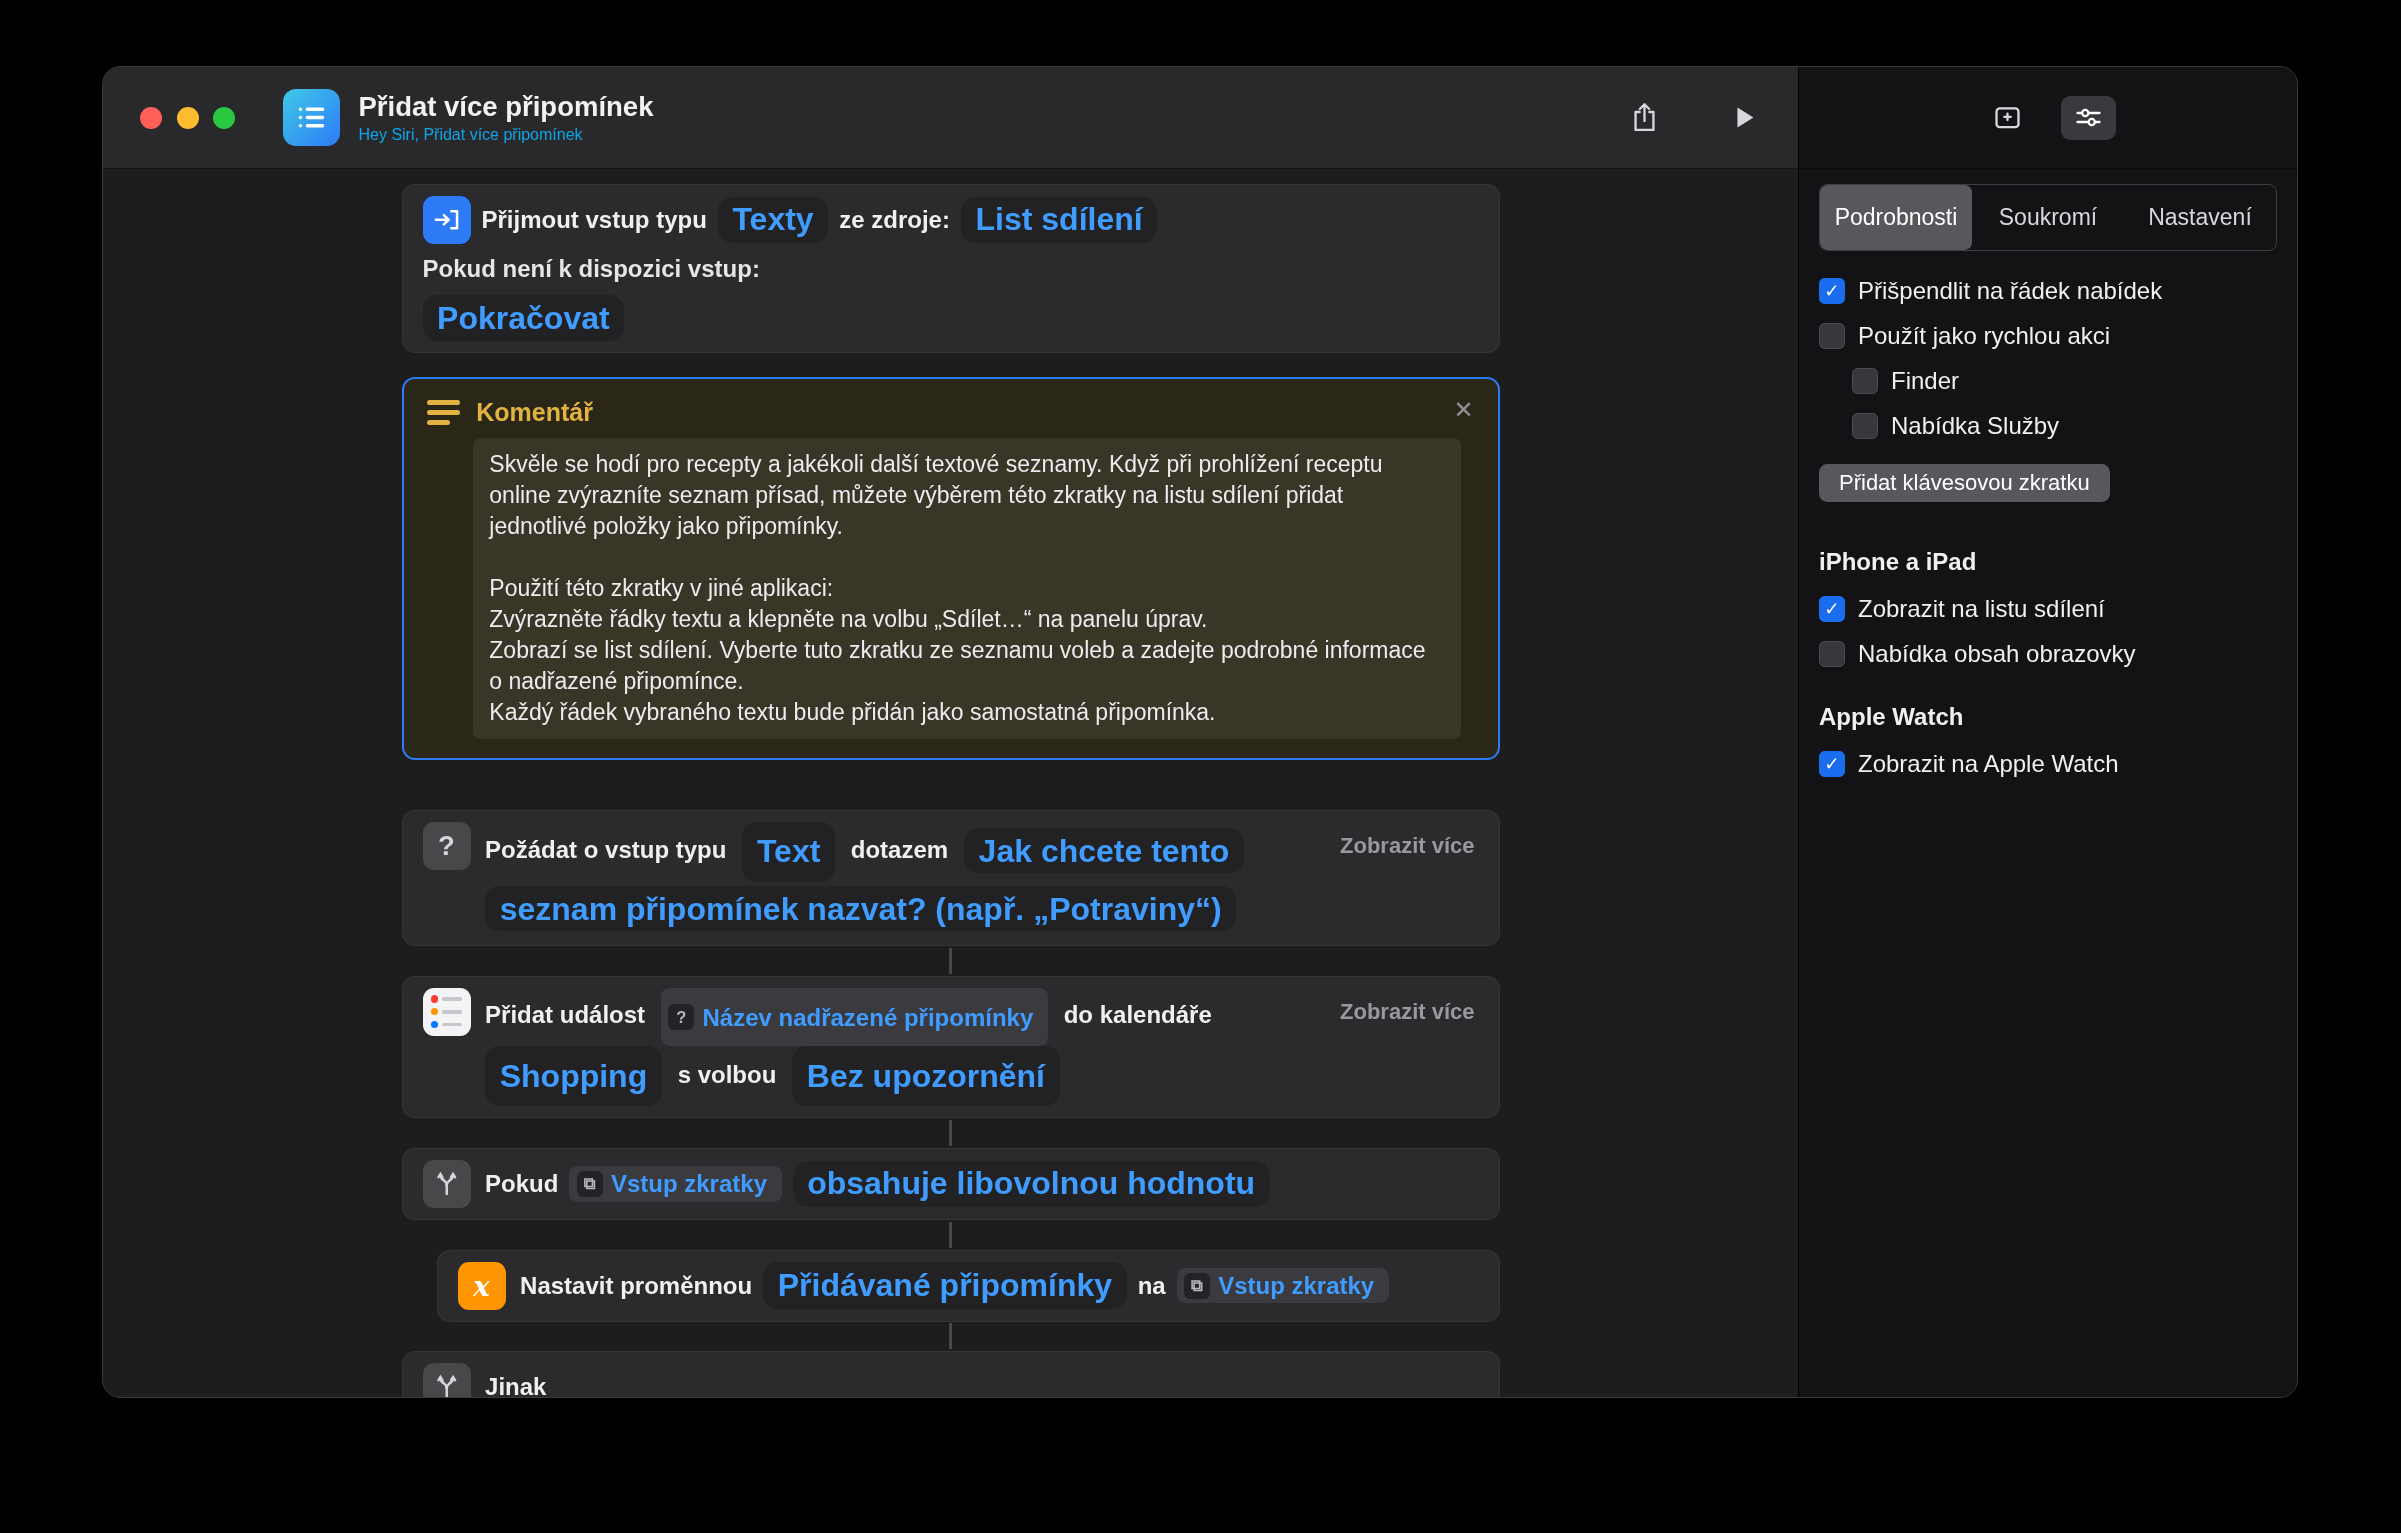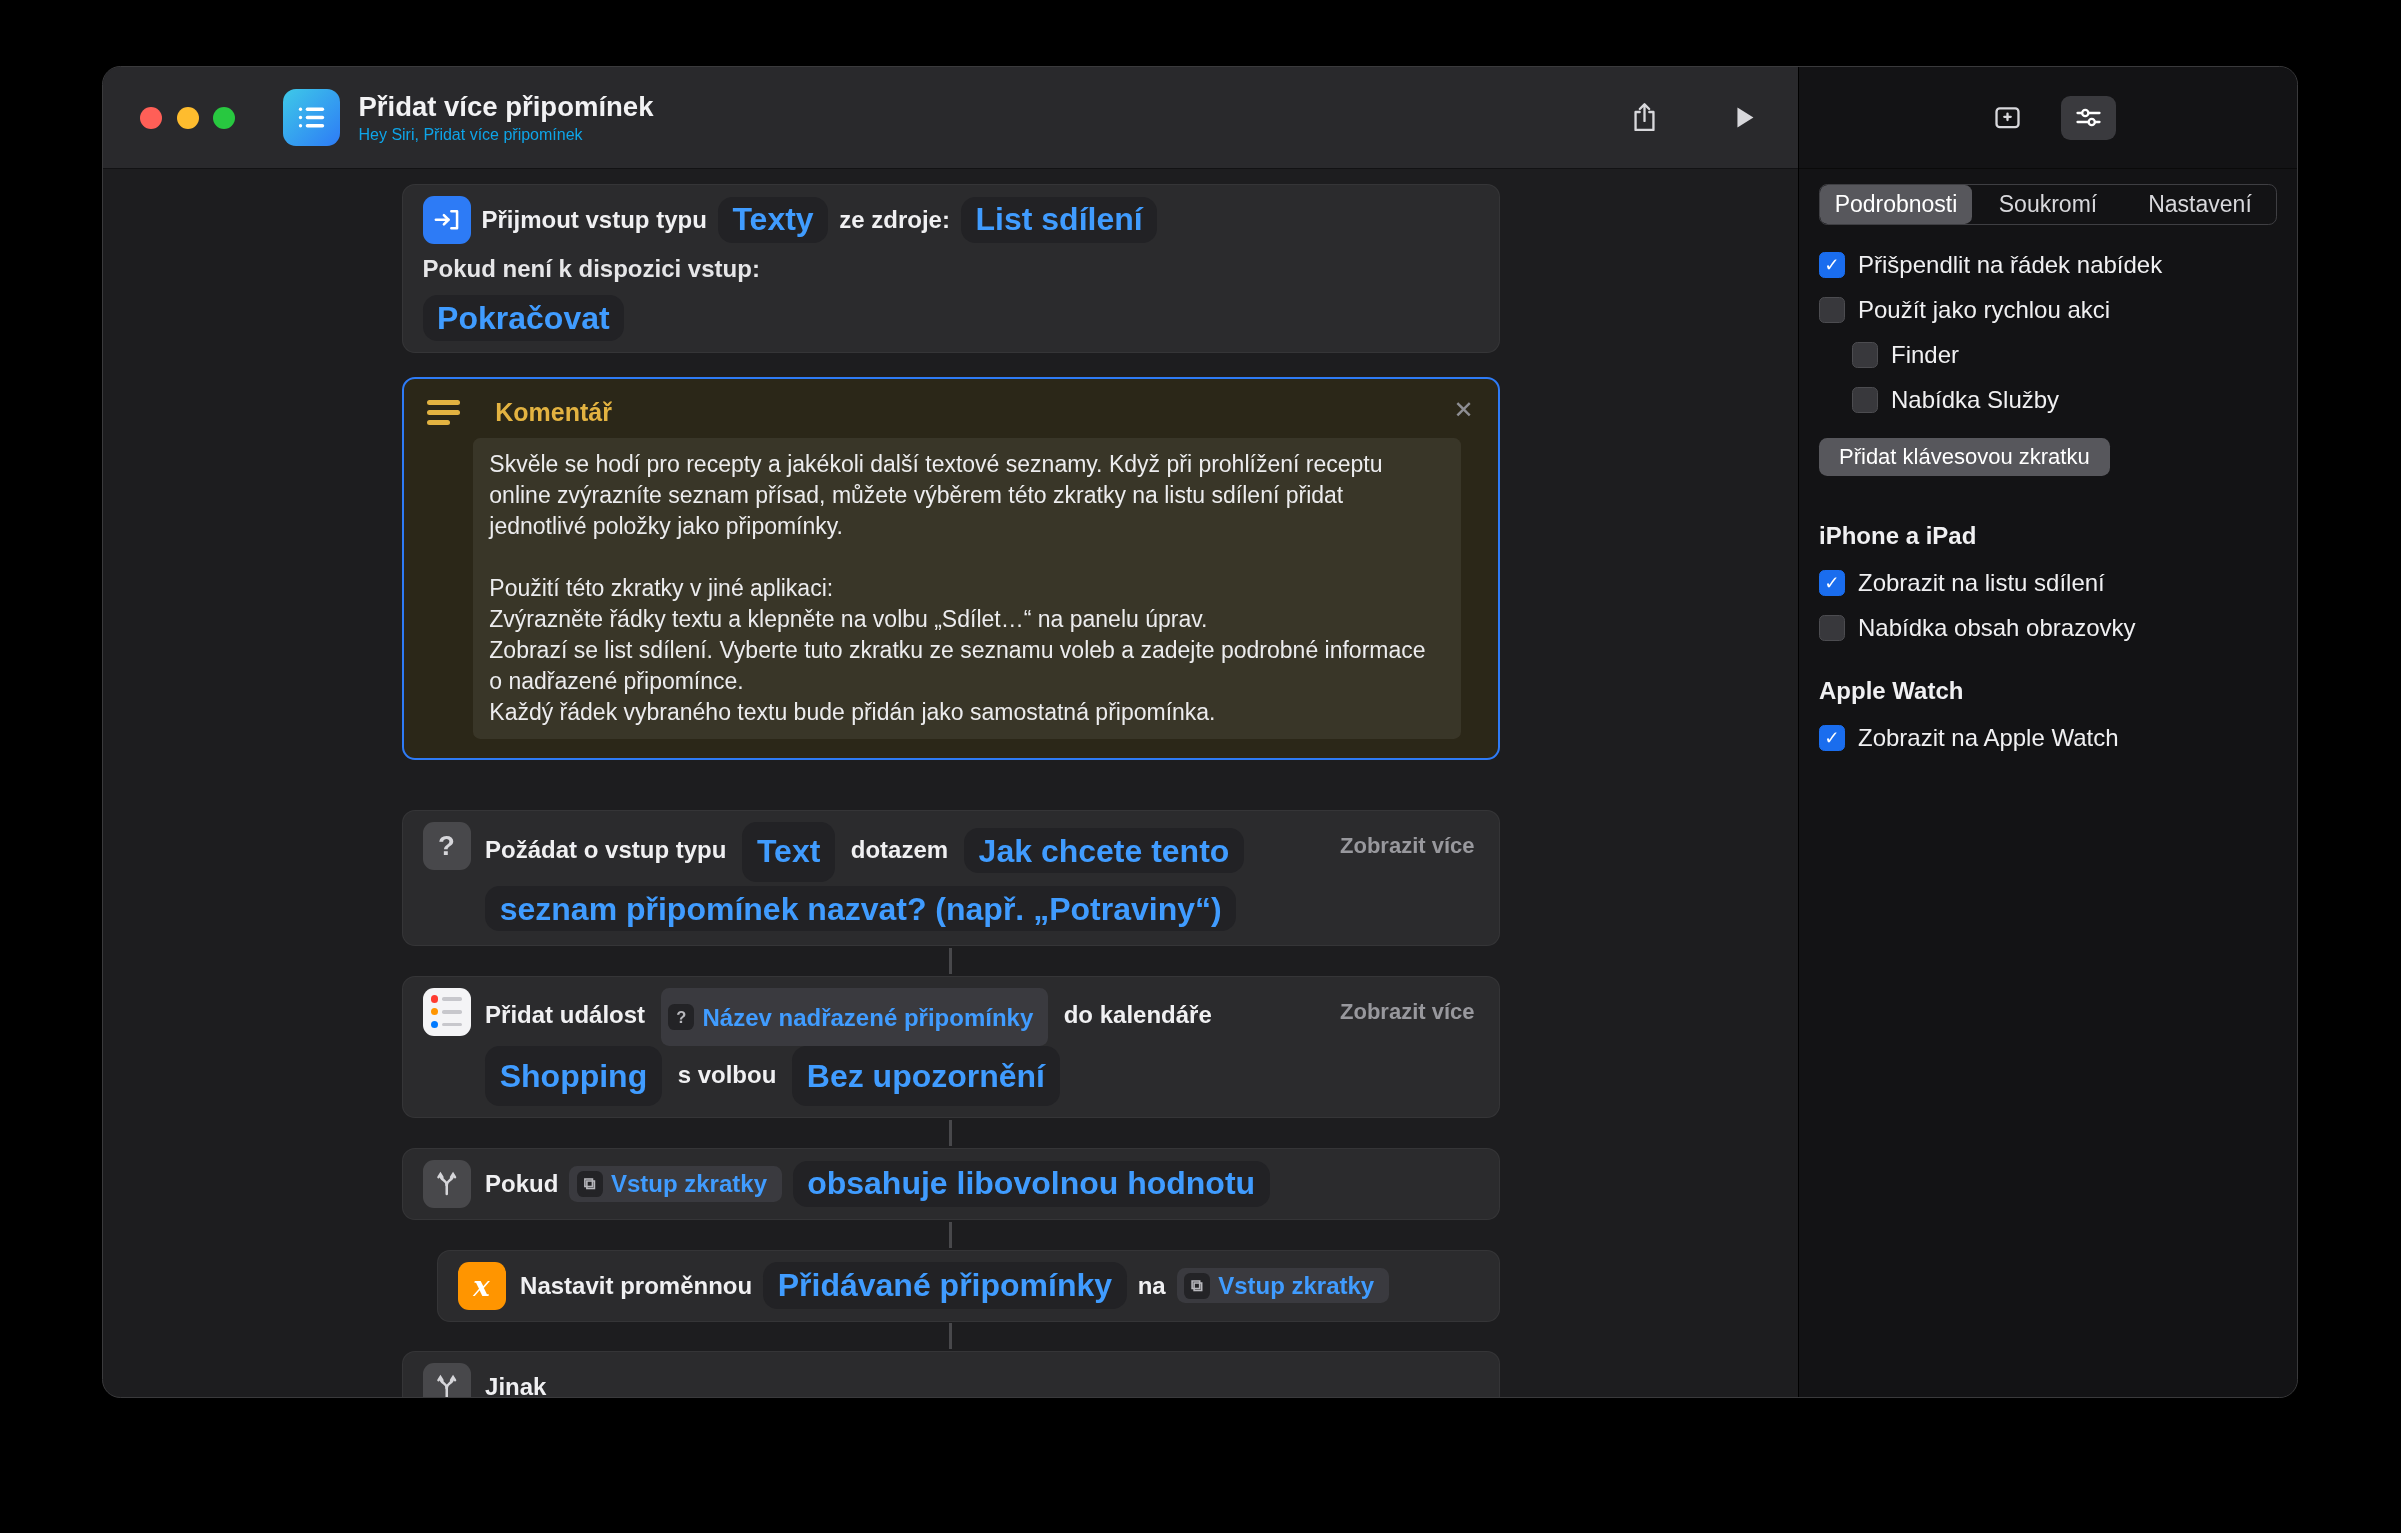--- a/index.html
+++ b/index.html
@@ -50,21 +50,21 @@
              font-size:16.5px; display:flex; align-items:center; justify-content:center; flex:none; }
   .more { position:absolute; top:22px; right:24px; color:#98989d; font-size:22px; font-weight:600; }
   .pad-more { padding-right:156px; }
 
   .connector { width:2.7px; height:26px; background:#48484b; margin:1.8px auto; } .gap55 { height:50px; }
   .indent { margin-left:35px; }
 
   
   .comment { background:#2b2718; border:2.7px solid #2e7bf6; border-radius:13px;
              padding:13px 18.3px 18.3px; margin-top:24px; position:relative; }
-  .comment-head { display:flex; align-items:center; gap:35px; padding:5.5px 0 11px; }
+  .comment-head { display:flex; align-items:center; gap:16px; padding:5.5px 0 11px; }
   .comment-title { color:#e3b341; font-weight:700; font-size:25px; }
   .comment-close { position:absolute; top:16.5px; right:24px; color:#8e8e93; font-size:24px; }
   .comment-bars { width:33px; display:flex; flex-direction:column; gap:5.5px; margin-left:5.5px; }
   .comment-bars i { display:block; height:4.6px; border-radius:2.7px; background:#e3b341; }
   .comment-bars i:nth-child(3){ width:70%; }
   .comment-body { margin-left:51px; margin-right:18.3px; background:rgba(255,255,255,.07);
                   border-radius:7.3px; padding:11px 16.5px; color:#ececee; font-size:23px;
                   line-height:1.35; white-space:pre-wrap; }
 
   
@@ -80,21 +80,21 @@
   
   .sidebar { width:499px; flex:none; background:#131315; border-left:0.9px solid #000;
              display:flex; flex-direction:column; }
   .sb-toolbar { height:102px; flex:none; display:flex; align-items:center; justify-content:center;
                 gap:26px; border-bottom:0.9px solid #0a0a0a; }
   .sb-tool { width:55px; height:44px; border-radius:9.2px; display:flex;
              align-items:center; justify-content:center; }
   .sb-tool.active { background:#3a3a3e; }
   .sb-content { padding:14.6px 20px; }
   .tabs { display:flex; border:0.9px solid #3f3f43; border-radius:8.2px; overflow:hidden; margin-bottom:24px; }
-  .tab { flex:1; text-align:center; padding:6px 0; font-size:23px; color:#d8d8dc; }
+  .tab { flex:1; text-align:center; padding:19px 0; font-size:23px; color:#d8d8dc; }
   .tab.selected { background:#57575c; color:#fff; font-weight:400; border-radius:7.3px; }
   .cb-row { display:flex; align-items:center; gap:13px; margin-bottom:12px; min-height:33px; }
   .cb-row.indent2 { margin-left:33px; }
   .checkbox { width:26px; height:26px; border-radius:5.5px; background:#38383c;
               border:0.9px solid #4c4c50; display:flex; align-items:center; justify-content:center;
               color:transparent; font-size:18.3px; font-weight:700; flex:none; }
   .checkbox.checked { background:#1a6dee; border-color:#1a6dee; color:#fff; }
   .cb-label { color:#f0f0f2; font-size:24px; }
   .sb-button { display:inline-block; background:#57575c; color:#fff; font-size:22px;
                padding:6px 20px; border-radius:8.2px; margin:9.2px 0 13px; }

